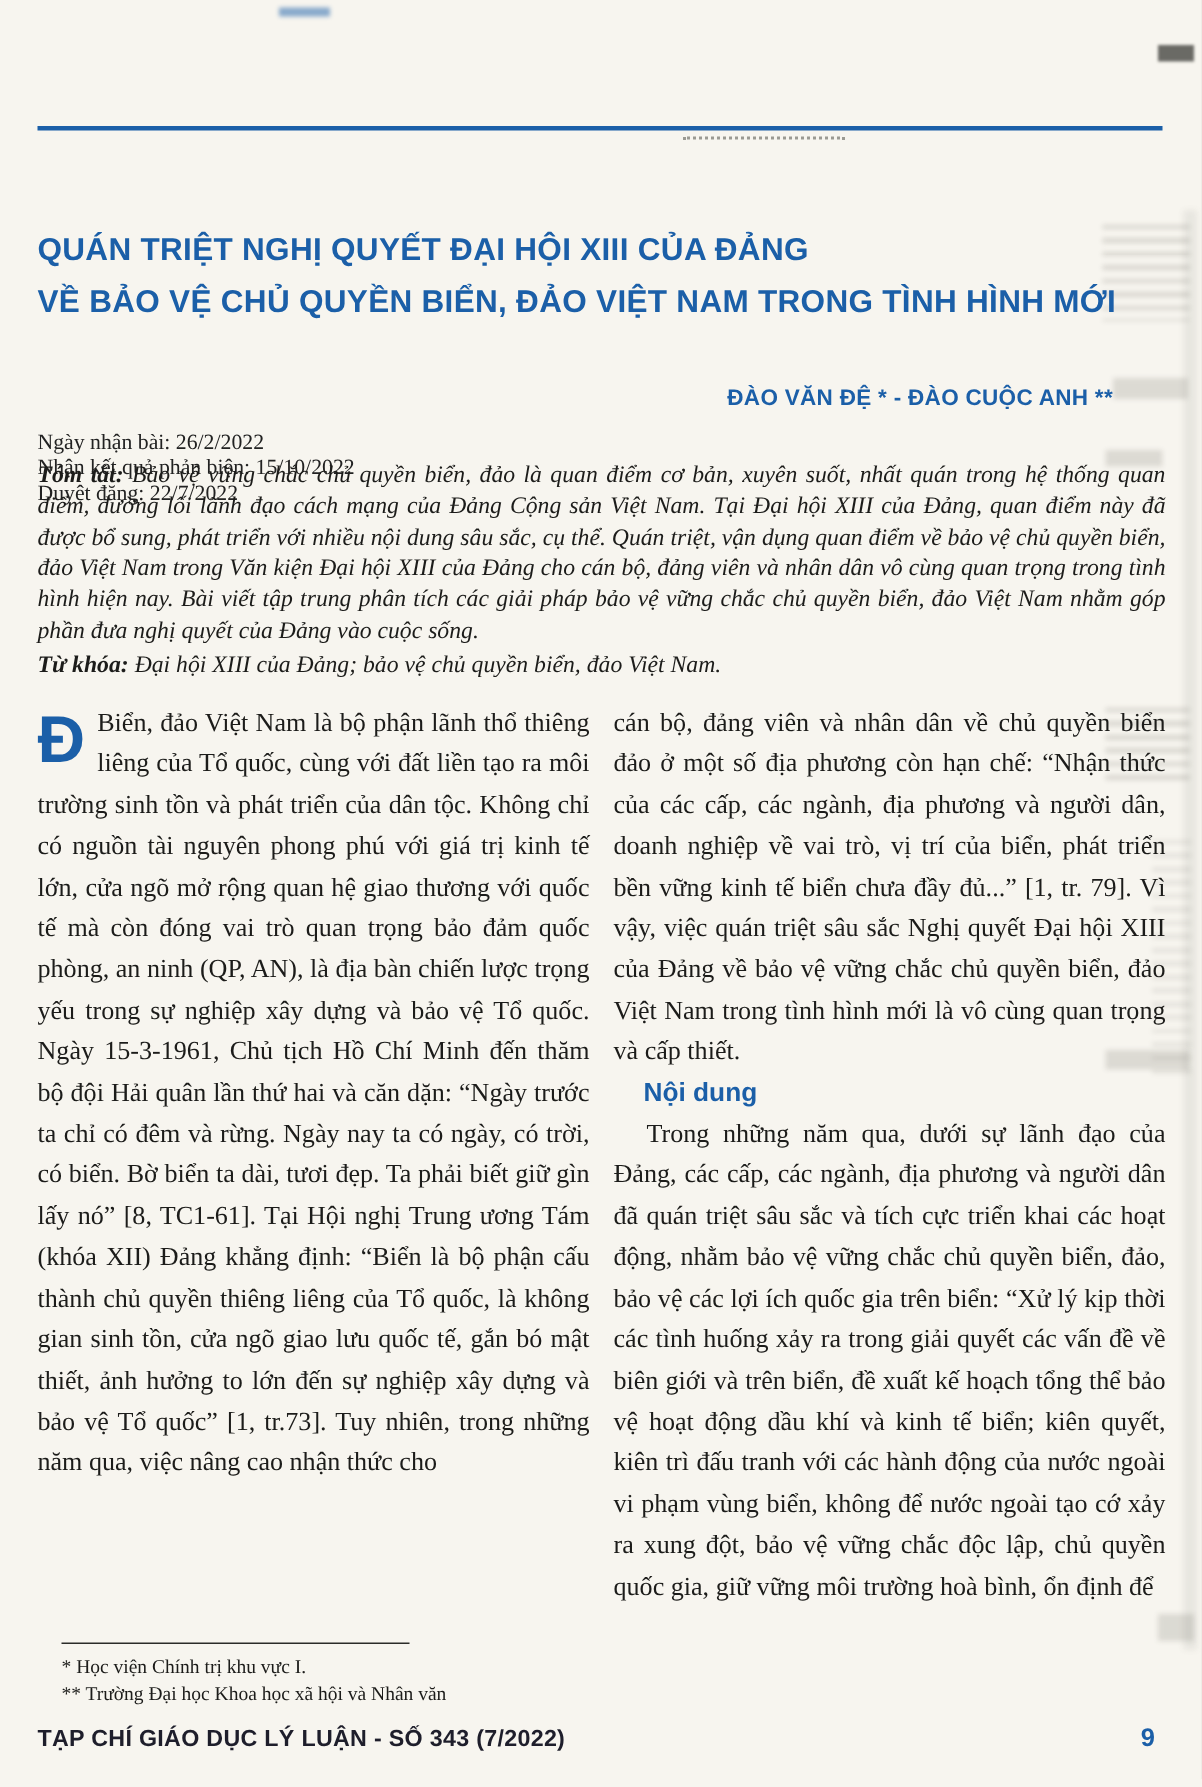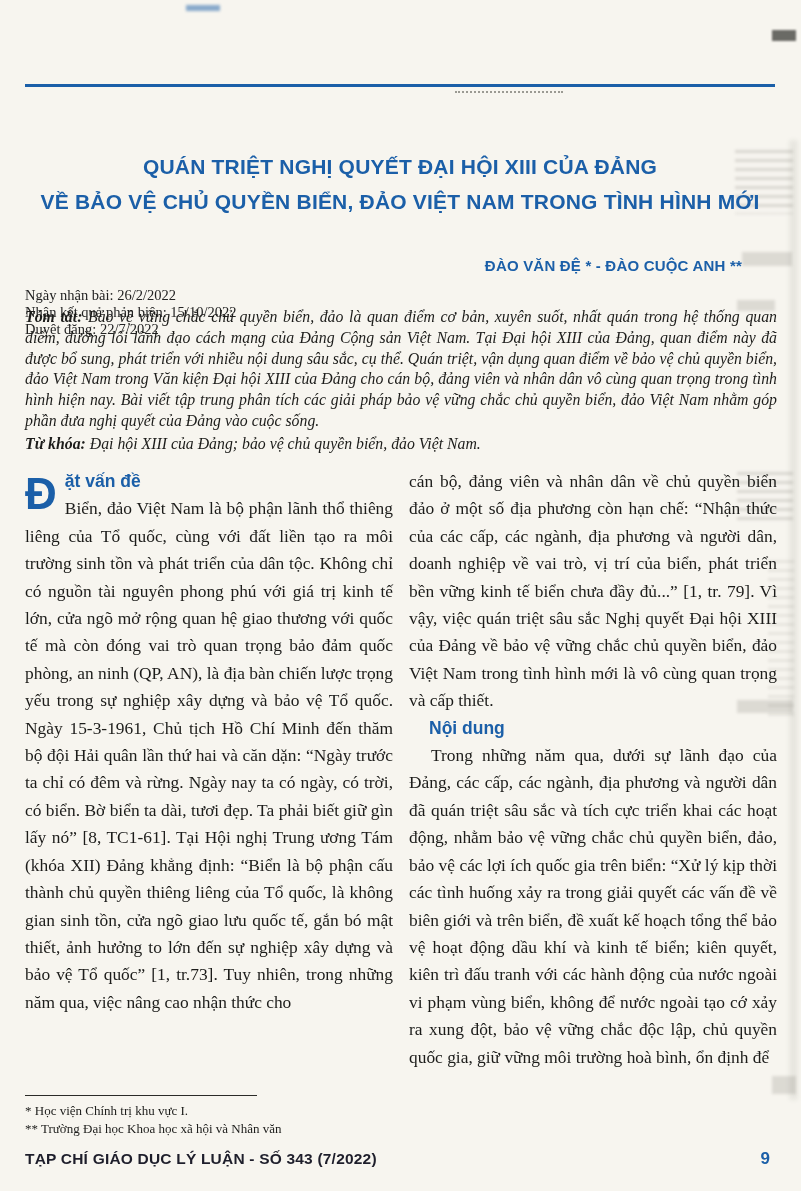--- a/index.html
+++ b/index.html
@@ -21,21 +21,21 @@
   .header-slogan{
     position:absolute;top:56px;left:0;width:100%;
     text-align:center;
     font-family:"Liberation Sans", sans-serif;font-weight:bold;
     font-size:15.5px;letter-spacing:.3px;color:var(--accent);
   }
   .header-rule{position:absolute;top:84px;left:25px;width:750px;height:3px;background:var(--accent);}
   .header-dash{position:absolute;top:91px;left:455px;width:108px;border-top:2px dotted #6a6a63;opacity:.65;}
   
   .title-block{
-    position:absolute;top:149px;left:25px;width:750px;text-align:center;
+    position:absolute;top:149px;left:25px;width:750px;
     font-family:"Liberation Sans", sans-serif;font-weight:bold;
     color:var(--accent);font-size:21px;line-height:35px;letter-spacing:.2px;
   }
   .authors{
     position:absolute;top:257px;right:59px;
     font-family:"Liberation Sans", sans-serif;font-weight:bold;
     font-size:15px;color:var(--accent);letter-spacing:.2px;
   }
   .dates{
     position:absolute;top:287px;left:25px;width:750px;
@@ -64,21 +64,21 @@
     color:var(--accent);margin:3px 8px 0 0;
   }
   .sec-heading{
     font-family:"Liberation Sans", sans-serif;font-weight:bold;
     font-size:17.5px;color:var(--accent);line-height:27.4px;
   }
   .sec-heading.indented{margin-left:20px;}
   .para{margin:0;}
   .para.indent{text-indent:22px;}
   
-  .footnotes{position:absolute;left:25px;top:1095px;width:320px;font-size:13px;line-height:18px;}
+  .footnotes{position:absolute;left:41px;top:1095px;width:320px;font-size:13px;line-height:18px;}
   .fn-rule{width:232px;border-top:1.5px solid #2b2b28;margin-bottom:6px;}
   
   .footer{
     position:absolute;left:25px;right:25px;top:1149px;
     display:flex;justify-content:space-between;align-items:baseline;
   }
   .journal{
     font-family:"Liberation Sans", sans-serif;font-weight:bold;
     font-size:15.5px;color:#1e1e2b;letter-spacing:.2px;
   }
@@ -130,21 +130,20 @@
   </div>
 
   <div class="abstract-block">
     <div class="abstract"><span class="label">Tóm tắt:</span><span> Bảo vệ vững chắc chủ quyền biển, đảo là quan điểm cơ bản, xuyên suốt, nhất quán trong hệ thống quan điểm, đường lối lãnh đạo cách mạng của Đảng Cộng sản Việt Nam. Tại Đại hội XIII của Đảng, quan điểm này đã được bổ sung, phát triển với nhiều nội dung sâu sắc, cụ thể. Quán triệt, vận dụng quan điểm về bảo vệ chủ quyền biển, đảo Việt Nam trong Văn kiện Đại hội XIII của Đảng cho cán bộ, đảng viên và nhân dân vô cùng quan trọng trong tình hình hiện nay. Bài viết tập trung phân tích các giải pháp bảo vệ vững chắc chủ quyền biển, đảo Việt Nam nhằm góp phần đưa nghị quyết của Đảng vào cuộc sống.</span></div>
     <div class="keywords"><span class="label">Từ khóa:</span><span> Đại hội XIII của Đảng; bảo vệ chủ quyền biển, đảo Việt Nam.</span></div>
   </div>
 
   <div class="columns">
     <div class="col">
       <span class="dropcap">Đ</span>
-      <div class="sec-heading">ặt vấn đề</div>
       <p class="para">Biển, đảo Việt Nam là bộ phận lãnh thổ thiêng liêng của Tổ quốc, cùng với đất liền tạo ra môi trường sinh tồn và phát triển của dân tộc. Không chỉ có nguồn tài nguyên phong phú với giá trị kinh tế lớn, cửa ngõ mở rộng quan hệ giao thương với quốc tế mà còn đóng vai trò quan trọng bảo đảm quốc phòng, an ninh (QP, AN), là địa bàn chiến lược trọng yếu trong sự nghiệp xây dựng và bảo vệ Tổ quốc. Ngày 15-3-1961, Chủ tịch Hồ Chí Minh đến thăm bộ đội Hải quân lần thứ hai và căn dặn: “Ngày trước ta chỉ có đêm và rừng. Ngày nay ta có ngày, có trời, có biển. Bờ biển ta dài, tươi đẹp. Ta phải biết giữ gìn lấy nó” [8, TC1-61]. Tại Hội nghị Trung ương Tám (khóa XII) Đảng khẳng định: “Biển là bộ phận cấu thành chủ quyền thiêng liêng của Tổ quốc, là không gian sinh tồn, cửa ngõ giao lưu quốc tế, gắn bó mật thiết, ảnh hưởng to lớn đến sự nghiệp xây dựng và bảo vệ Tổ quốc” [1, tr.73]. Tuy nhiên, trong những năm qua, việc nâng cao nhận thức cho</p>
     </div>
     <div class="col">
       <p class="para">cán bộ, đảng viên và nhân dân về chủ quyền biển đảo ở một số địa phương còn hạn chế: “Nhận thức của các cấp, các ngành, địa phương và người dân, doanh nghiệp về vai trò, vị trí của biển, phát triển bền vững kinh tế biển chưa đầy đủ...” [1, tr. 79]. Vì vậy, việc quán triệt sâu sắc Nghị quyết Đại hội XIII của Đảng về bảo vệ vững chắc chủ quyền biển, đảo Việt Nam trong tình hình mới là vô cùng quan trọng và cấp thiết.</p>
       <div class="sec-heading indented">Nội dung</div>
       <p class="para indent">Trong những năm qua, dưới sự lãnh đạo của Đảng, các cấp, các ngành, địa phương và người dân đã quán triệt sâu sắc và tích cực triển khai các hoạt động, nhằm bảo vệ vững chắc chủ quyền biển, đảo, bảo vệ các lợi ích quốc gia trên biển: “Xử lý kịp thời các tình huống xảy ra trong giải quyết các vấn đề về biên giới và trên biển, đề xuất kế hoạch tổng thể bảo vệ hoạt động dầu khí và kinh tế biển; kiên quyết, kiên trì đấu tranh với các hành động của nước ngoài vi phạm vùng biển, không để nước ngoài tạo cớ xảy ra xung đột, bảo vệ vững chắc độc lập, chủ quyền quốc gia, giữ vững môi trường hoà bình, ổn định để</p>
     </div>
   </div>
 
   <div class="footnotes">

